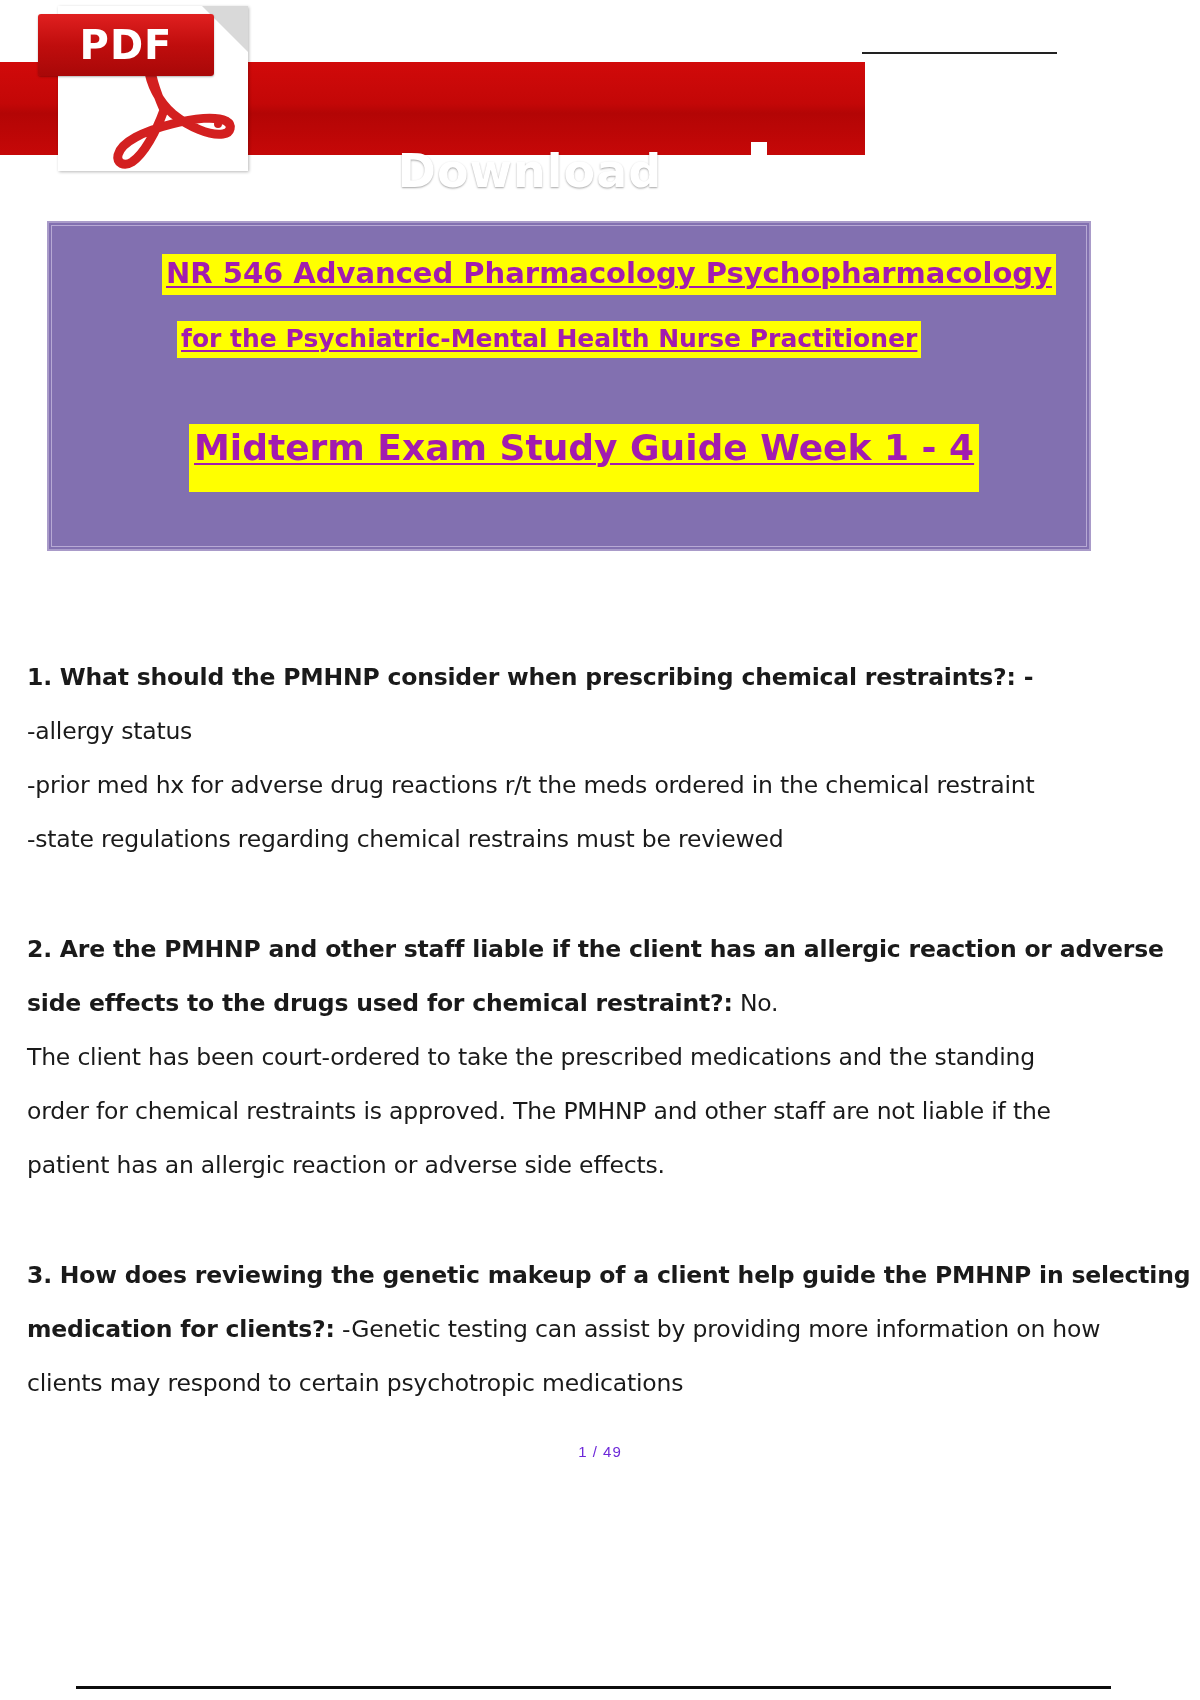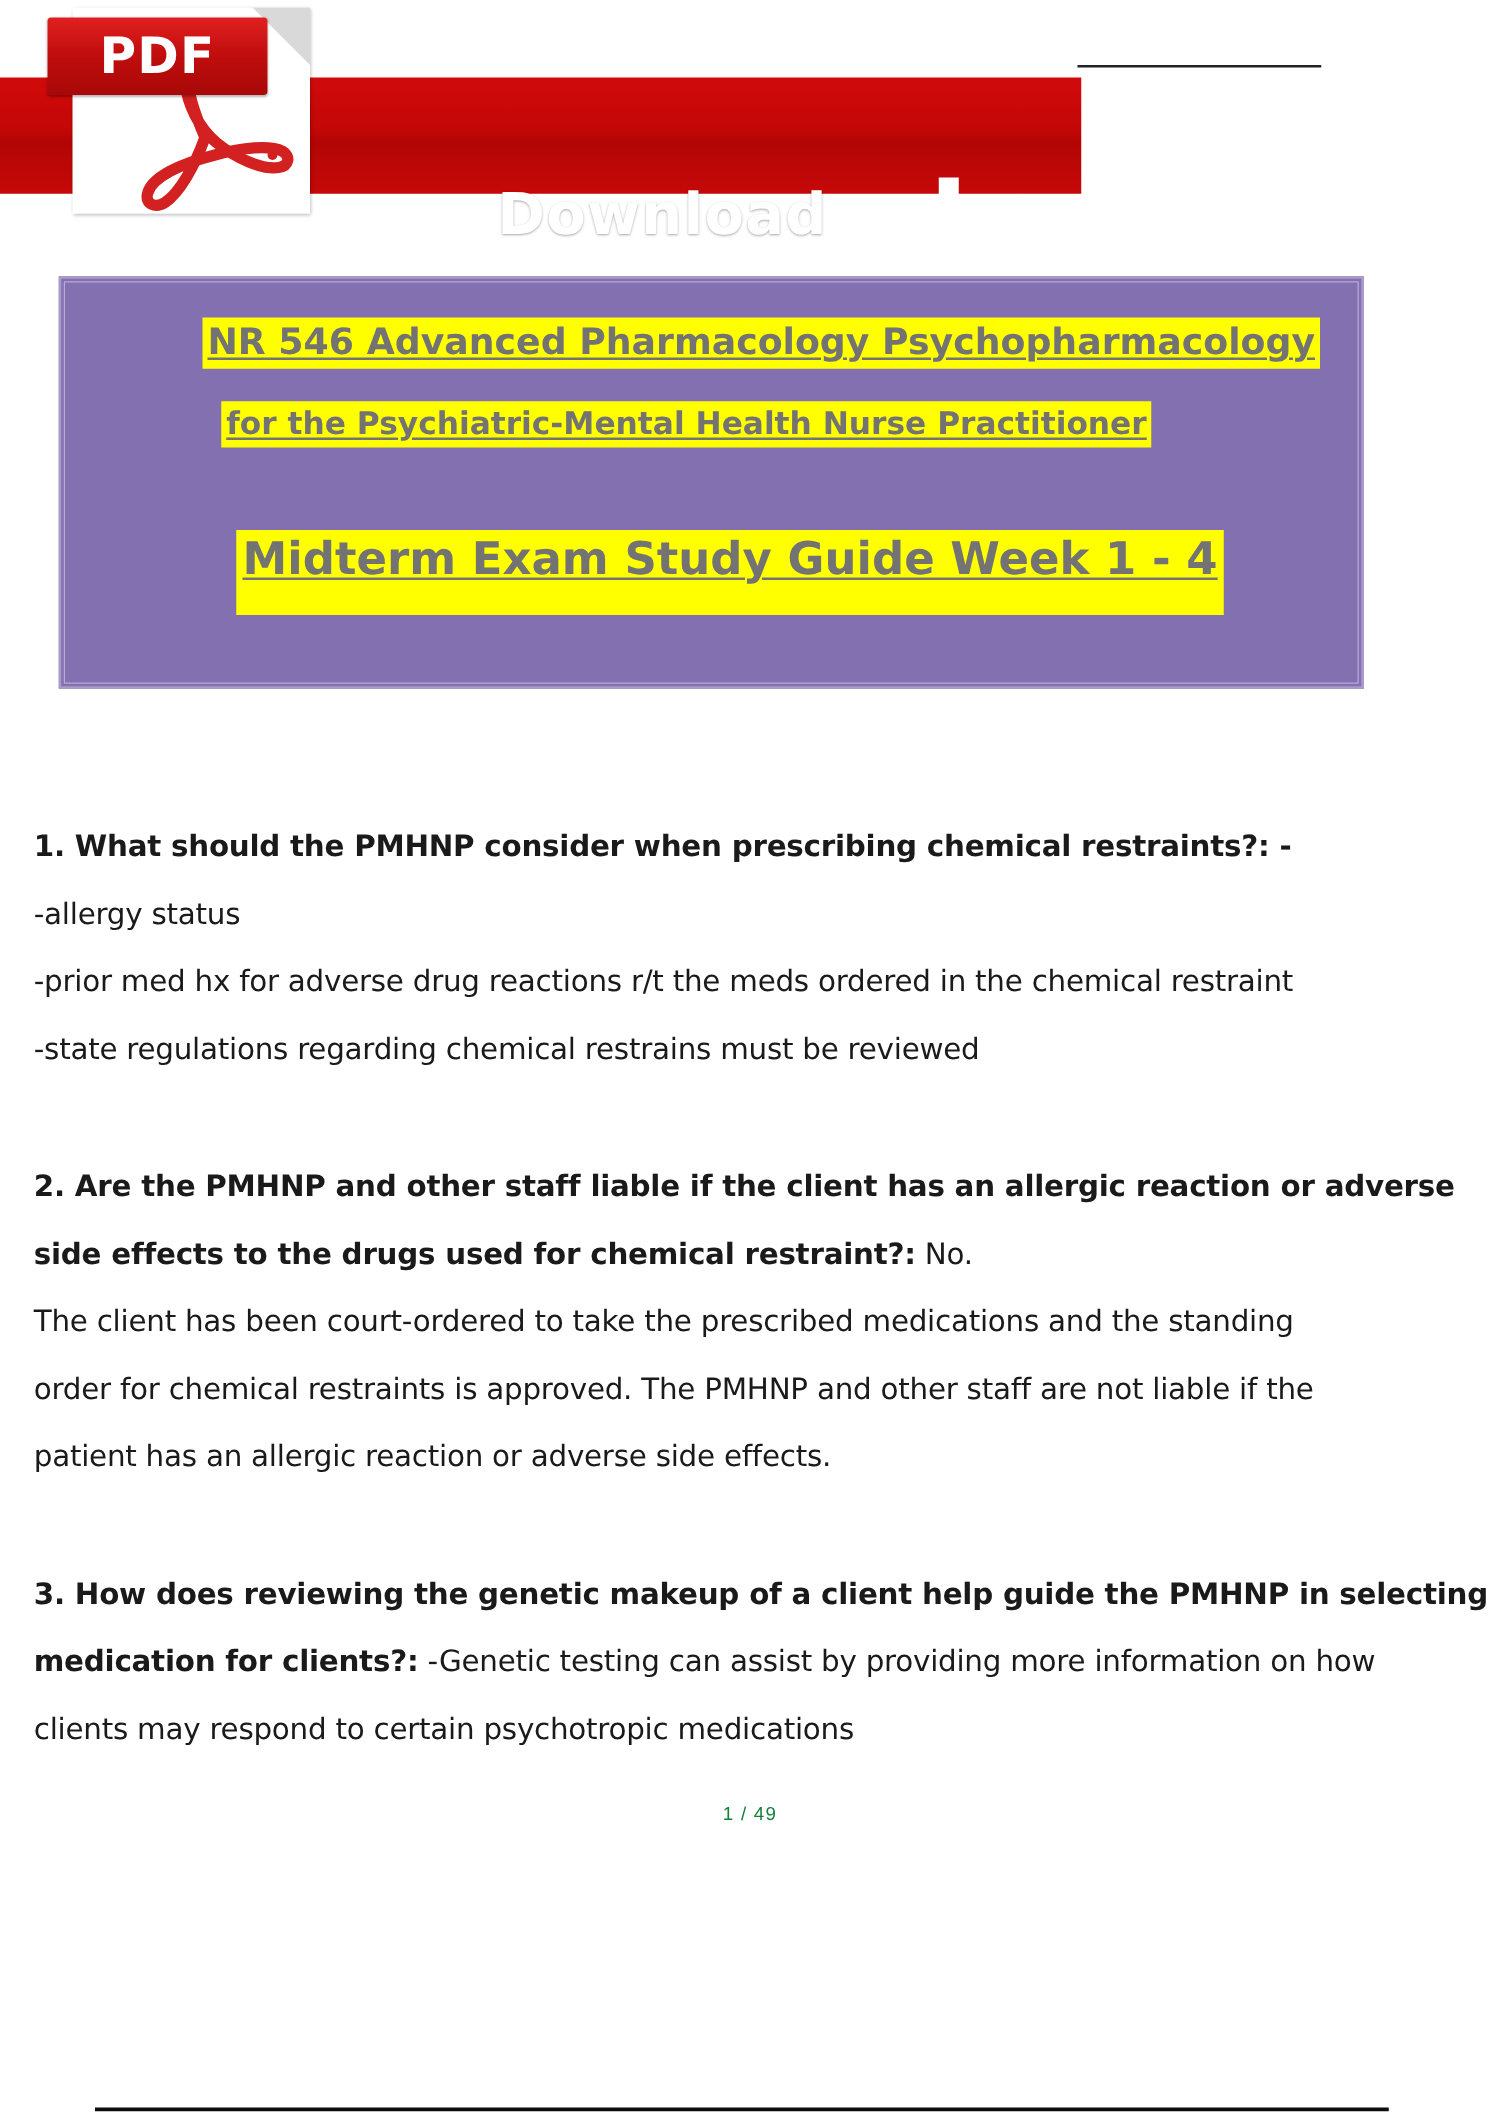--- a/index.html
+++ b/index.html
@@ -134,21 +134,21 @@
   .title-box-inner {
     width: 100%;
     height: 100%;
     border: 1px solid #b7a9d4;
     box-sizing: border-box;
     position: relative;
   }
   .hl-line {
     position: absolute;
     background: #ffff00;
-    color: #737373;
+    color: #a21caf;
     font-family: "DejaVu Sans", sans-serif;
     font-weight: 700;
     white-space: nowrap;
     line-height: 1.0;
     text-decoration: underline;
     text-decoration-thickness: 2px;
     text-underline-offset: 3px;
   }
   .hl-1 {
     left: 110px;
@@ -190,21 +190,21 @@
   .spacer-md { height: 56px; }
 
   .page-footer {
     position: absolute;
     left: 0;
     top: 1443px;
     width: 1200px;
     text-align: center;
     font-family: "Liberation Sans", sans-serif;
     font-size: 15px;
-    color: #15803d;
+    color: #6d28d9;
     letter-spacing: 1px;
   }
 
   .bottom-rule {
     position: absolute;
     left: 76px;
     top: 1686px;
     width: 1035px;
     height: 0;
     border-top: 3px solid #0d0d0d;

